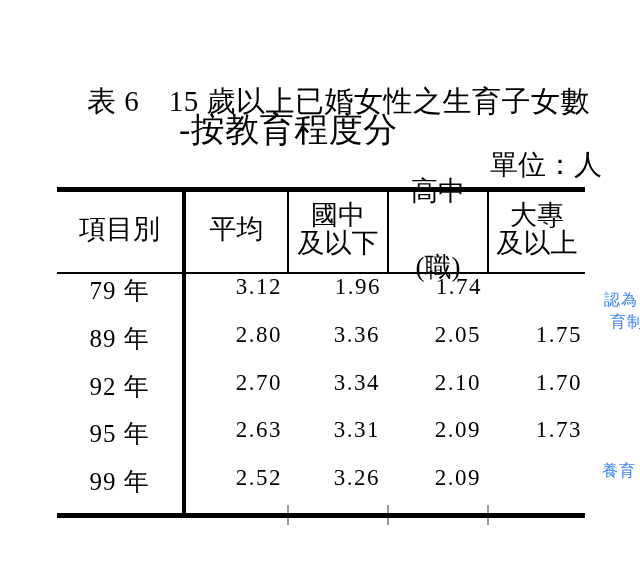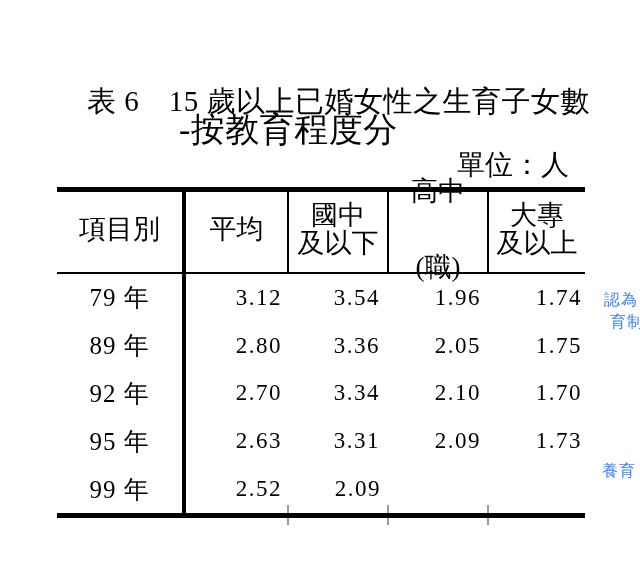--- a/index.html
+++ b/index.html
@@ -9,21 +9,21 @@
     overflow: hidden;
     position: relative;
     font-family: "Liberation Serif", "DejaVu Serif", serif;
     color: #000;
   }
   .page { position: absolute; left: 0; top: 0; width: 640px; height: 574px; overflow: hidden; }
 
   
   .title1 { position: absolute; left: 87px; top: 86px; font-size: 29px; line-height: 1.1; white-space: nowrap; letter-spacing: 0.5px; }
   .title2 { position: absolute; left: 163px; top: 111px; font-size: 34px; line-height: 1.1; white-space: nowrap; letter-spacing: 0.5px; margin-left: 16px; }
-  .unit   { position: absolute; left: 369px; top: 150px; width: 200px; text-align: right; font-size: 28px; line-height: 1.1; white-space: nowrap; }
+  .unit   { position: absolute; left: 402px; top: 150px; width: 200px; text-align: right; font-size: 28px; line-height: 1.1; white-space: nowrap; }
 
   
   .frame { position: absolute; left: 57px; top: 187px; width: 528px; height: 331px; }
   .b-top    { position: absolute; left: 0; top: 0;     width: 528px; height: 5px; background: #000; }
   .b-bottom { position: absolute; left: 0; top: 326px; width: 528px; height: 5px; background: #000; z-index: 2; }
   .rule-hdr { position: absolute; left: 0; top: 85px;  width: 528px; height: 2px; background: #000; }
   .v-thick  { position: absolute; left: 125px; top: 0; width: 4px; height: 331px; background: #000; z-index: 3; }
   .v-thin   { position: absolute; top: 0; width: 2px; height: 87px; background: #000; }
   .v1 { left: 230px; } .v2 { left: 330px; } .v3 { left: 430px; }
   .stub { position: absolute; top: 318px; width: 2px; height: 20px; background: #9a9a9a; z-index: 1; }
@@ -34,21 +34,21 @@
            padding-bottom: 6px; box-sizing: border-box; white-space: nowrap; }
   .hc0 { left: 0;     width: 125px; }
   .hc1 { left: 129px; width: 101px; }
   .hc2 { left: 232px; width: 98px;  }
   .hc3 { left: 332px; width: 98px; gap: 48px;  }
   .hc4 { left: 432px; width: 96px;  }
 
   
   .rows { position: absolute; left: 0; top: 87px; width: 528px; height: 239px;
           display: flex; flex-direction: column; }
-  .row { display: flex; height: 47.8px; align-items: center; }
+  .row { display: flex; height: 47.8px; }
   .cell-year { width: 125px; text-align: center; font-size: 25px; letter-spacing: 1px; box-sizing: border-box; }
   .spacer { width: 4px; }
   .cell-num { text-align: right; font-size: 23px; letter-spacing: 1.5px; box-sizing: border-box; }
   .cn0 { width: 101px; padding-right: 5px; }
   .cn1 { width: 100px; padding-right: 7px; }
   .cn2 { width: 100px; padding-right: 6px; }
   .cn3 { width: 98px;  padding-right: 3px; }
 
   
   .frag { position: absolute; font-size: 16px; letter-spacing: 1px; color: #3b82f6; white-space: nowrap; }
@@ -96,21 +96,20 @@
     <div class="hcell hc4">
       <span>大專</span>
       <span>及以上</span>
     </div>
 
     <div class="rows">
       <div class="row">
         <div class="cell-year">79 年</div>
         <div class="spacer"></div>
         <div class="cell-num cn0">3.12</div>
-        <div class="cell-num cn1">3.54</div>
         <div class="cell-num cn2">1.96</div>
         <div class="cell-num cn3">1.74</div>
       </div>
       <div class="row">
         <div class="cell-year">89 年</div>
         <div class="spacer"></div>
         <div class="cell-num cn0">2.80</div>
         <div class="cell-num cn1">3.36</div>
         <div class="cell-num cn2">2.05</div>
         <div class="cell-num cn3">1.75</div>
@@ -128,20 +127,21 @@
         <div class="spacer"></div>
         <div class="cell-num cn0">2.63</div>
         <div class="cell-num cn1">3.31</div>
         <div class="cell-num cn2">2.09</div>
         <div class="cell-num cn3">1.73</div>
       </div>
       <div class="row">
         <div class="cell-year">99 年</div>
         <div class="spacer"></div>
         <div class="cell-num cn0">2.52</div>
+        <div class="cell-num cn1">3.26</div>
         <div class="cell-num cn2">2.09</div>
       </div>
     </div>
   </div>
 
   <div class="frag frag1">認為</div>
   <div class="frag frag2">育制</div>
   <div class="frag frag3">養育</div>
 
 </div>

